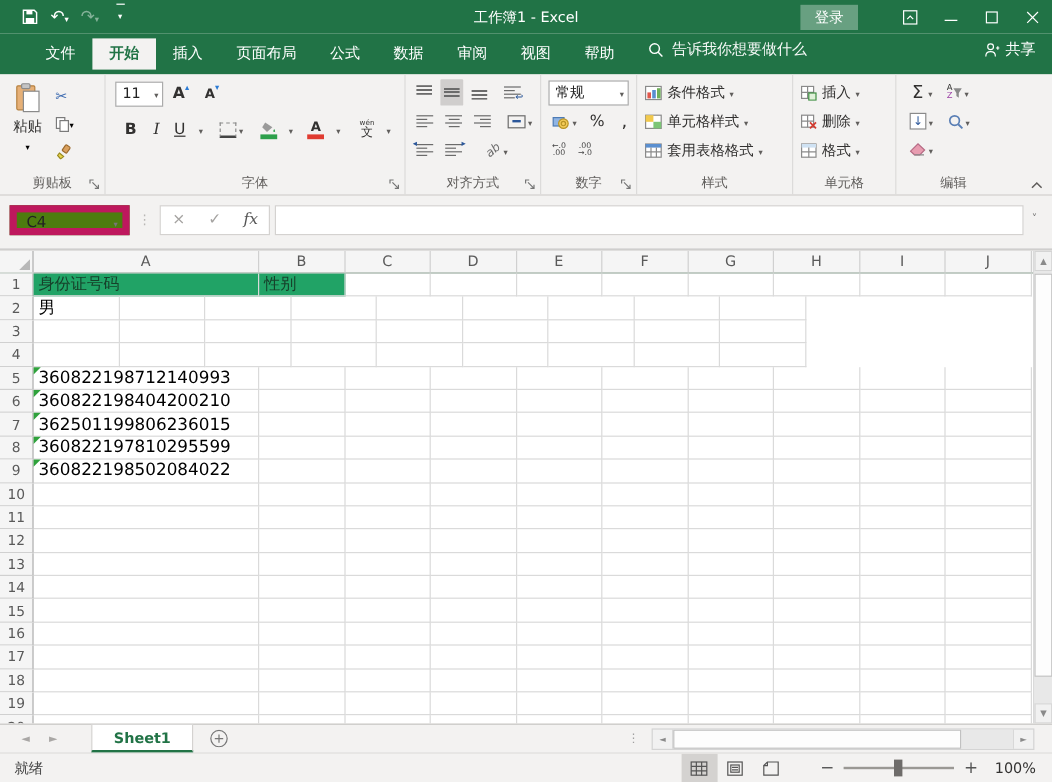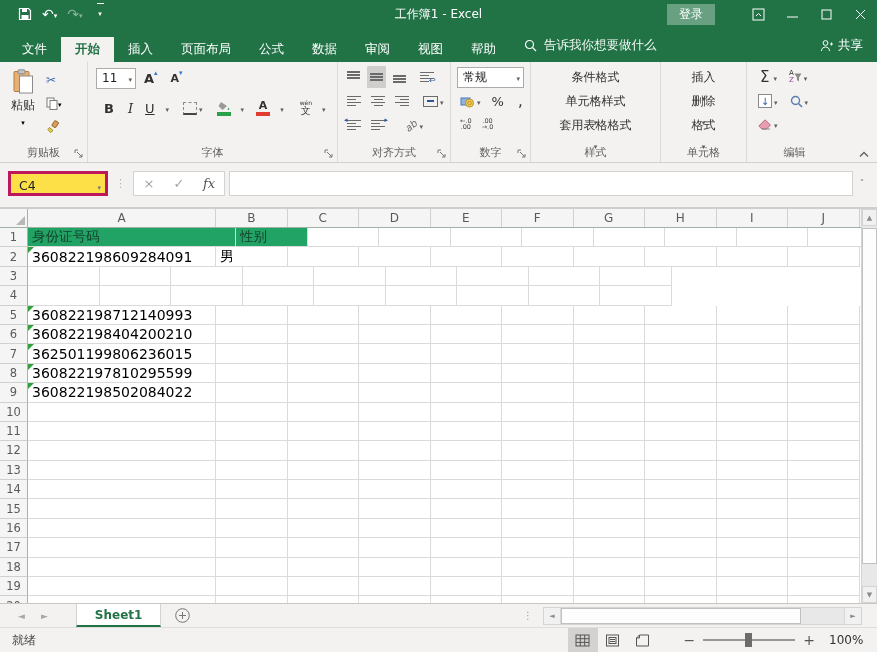--- a/index.html
+++ b/index.html
@@ -17,37 +17,37 @@
   .dd::before { content: "▾"; font-size: 7px; color: inherit; }
   .qat-dd-btn { margin-left: 4px; color:#fff; display:flex; flex-direction:column; align-items:center; }
   .qat-dd-btn i { display:block; width:7px; height:1px; background:#fff; margin-bottom:1px; }
   .win-title { position: absolute; left: 0; right: 0; text-align: center; font-size: 12px; color: #fff; pointer-events: none; }
   .tb-right { margin-left: auto; display: flex; align-items: center; height: 100%; }
   .signin { background: rgba(255,255,255,.32); color: #fff; font-size: 12px; padding: 2px 12px; margin-right: 26px; }
   .winbtn { width: 34px; height: 28px; display: flex; align-items: center; justify-content: center; color: #fff; }
   .winbtn svg { display: block; }
 
   
-  .tabrow { height: 34px; background: #217346; display: flex; align-items: flex-end; flex: none; padding-left: 8px; }
+  .tabrow { height: 34px; background: #217346; display: flex; align-items: center; flex: none; padding-left: 24px; }
   .rtab { color: #fff; font-size: 12.5px; padding: 6px 14px 7px; line-height: 1; }
   .rtab.active { background: #f3f2f1; color: #217346; font-weight: bold; }
   .tab-search { display: flex; align-items: center; gap: 7px; color: rgba(255,255,255,.95); margin-left: 14px; padding-bottom: 8px; font-size: 12.5px; }
   .share-btn { margin-left: auto; display: flex; align-items: center; gap: 5px; color: #fff; padding: 0 14px 8px 0; font-size: 12.5px; }
 
   
   .ribbon { height: 101px; background: #f3f2f1; border-bottom: 1px solid #d2d0ce; display: flex; flex: none; position: relative; }
   .rgroup { position: relative; border-right: 1px solid #dcdbda; padding: 3px 2px 16px; flex: none; }
   .rg-label { position: absolute; bottom: 2px; left: 0; right: 0; text-align: center; font-size: 11px; color: #605e5c; }
   .launcher { position: absolute; right: 2px; bottom: 2px; width: 11px; height: 11px; }
   .rrow { display: flex; align-items: center; height: 26px; }
   .combo { background: #fff; border: 1px solid #ababab; height: 21px; display: flex; align-items: center; padding: 0 3px 0 5px; font-size: 12px; color: #222; }
   .combo .dd { margin-left: auto; color: #605e5c; }
   .sbtn { display: flex; align-items: center; justify-content: center; padding: 0 3px; height: 22px; color: #444; }
   .sbtn .dd { color: #605e5c; margin-left: 2px; }
-  .txtbtn { display: flex; align-items: center; gap: 4px; height: 24px; padding: 0 4px; font-size: 12px; color: #323130; flex-direction: column; }
+  .txtbtn { display: flex; align-items: center; gap: 4px; height: 24px; padding: 0 4px; font-size: 12px; color: #323130; }
   .txtbtn .dd { color: #605e5c; }
 
   
   .paste-big { display: flex; flex-direction: column; align-items: center; width: 42px; padding-top: 4px; }
   .paste-big .cap { font-size: 12px; color: #323130; margin-top: 2px; }
   .clip-mini { display: flex; flex-direction: column; justify-content: flex-start; gap: 3px; padding-top: 5px; }
   .mini-btn { display: flex; align-items: center; height: 20px; padding: 0 2px; }
 
   
   .Abtn { font-size: 13px; font-weight: bold; color: #323130; position: relative; padding: 0 5px; }
@@ -88,21 +88,21 @@
 
   
   .sigma { font-size: 15px; color: #323130; padding: 0 2px; }
   .filldown { width: 14px; height: 14px; border: 1px solid #8a8a8a; display: flex; align-items: center; justify-content: center; color: #2b579a; font-size: 10px; background:#fff; }
   .sortic { display: flex; flex-direction: column; line-height: 1; font-size: 7px; color: #323130; align-items: center; }
   .sortic .fz { color: #9b3fa5; }
   .collapse-rib { position: absolute; right: 8px; bottom: 4px; color: #605e5c; }
 
   
   .fbar { height: 46px; background: #f3f2f1; border-bottom: 2px solid #cfcecd; display: flex; align-items: center; padding: 0 6px 4px 8px; flex: none; }
-  .namebox { width: 100px; height: 25px; background: #fde047; border: 3px solid #be185d; display: flex; align-items: flex-end; padding: 0 4px 0 8px; font-size: 12.5px; color: #222; }
+  .namebox { width: 100px; height: 25px; background: #4d7c0f; border: 6px solid #be185d; display: flex; align-items: flex-start; padding: 0 4px 0 8px; font-size: 12.5px; color: #222; }
   .namebox .dd { margin-left: auto; color: #777; }
   .fsep { color: #b8b6b4; font-size: 11px; padding: 0 7px; letter-spacing: 0; }
   .fbtns { height: 25px; background: #fff; border: 1px solid #d4d2d0; display: flex; align-items: center; margin-right: 2px; }
   .fbtn { width: 30px; text-align: center; color: #a5a3a1; font-size: 13px; }
   .fbtn.fx { color: #555; font-family: "DejaVu Serif", "Liberation Serif", serif; font-style: italic; font-size: 13px; }
   .finput { flex: 1; height: 25px; background: #fff; border: 1px solid #d4d2d0; margin-left: 2px; display:flex; align-items:center; padding:0 6px; color:#222; }
   .fexpand { width: 18px; text-align: center; color: #777; font-size: 9px; }
 
   
   .gridwrap { flex: 1; position: relative; background: #fff; overflow: hidden; }
@@ -561,34 +561,33 @@
           <div class="col-h" style="width: 71.5px;">E</div>
           <div class="col-h" style="width: 71.5px;">F</div>
           <div class="col-h" style="width: 71.5px;">G</div>
           <div class="col-h" style="width: 71.5px;">H</div>
           <div class="col-h" style="width: 71.5px;">I</div>
           <div class="col-h" style="width: 71.5px;">J</div>
         </div>
       <div id="grid-body">
           <div class="g-row">
             <div class="row-h">1</div>
-            <div class="g-cell hdr-green" style="width: 208px;">身份证号码</div>
+            <div class="g-cell hdr-green" style="width: 188px;">身份证号码</div>
             <div class="g-cell hdr-green" style="width: 71.5px;">性别</div>
             <div class="g-cell" style="width: 71.5px;"></div>
             <div class="g-cell" style="width: 71.5px;"></div>
             <div class="g-cell" style="width: 71.5px;"></div>
             <div class="g-cell" style="width: 71.5px;"></div>
             <div class="g-cell" style="width: 71.5px;"></div>
             <div class="g-cell" style="width: 71.5px;"></div>
             <div class="g-cell" style="width: 71.5px;"></div>
             <div class="g-cell" style="width: 71.5px;"></div>
           </div>
           <div class="g-row">
             <div class="row-h">2</div>
-            <div class="g-cell flagged" style="width: 188px;">360822198609284091</div>
             <div class="g-cell" style="width: 71.5px;">男</div>
             <div class="g-cell" style="width: 71.5px;"></div>
             <div class="g-cell" style="width: 71.5px;"></div>
             <div class="g-cell" style="width: 71.5px;"></div>
             <div class="g-cell" style="width: 71.5px;"></div>
             <div class="g-cell" style="width: 71.5px;"></div>
             <div class="g-cell" style="width: 71.5px;"></div>
             <div class="g-cell" style="width: 71.5px;"></div>
             <div class="g-cell" style="width: 71.5px;"></div>
           </div>

